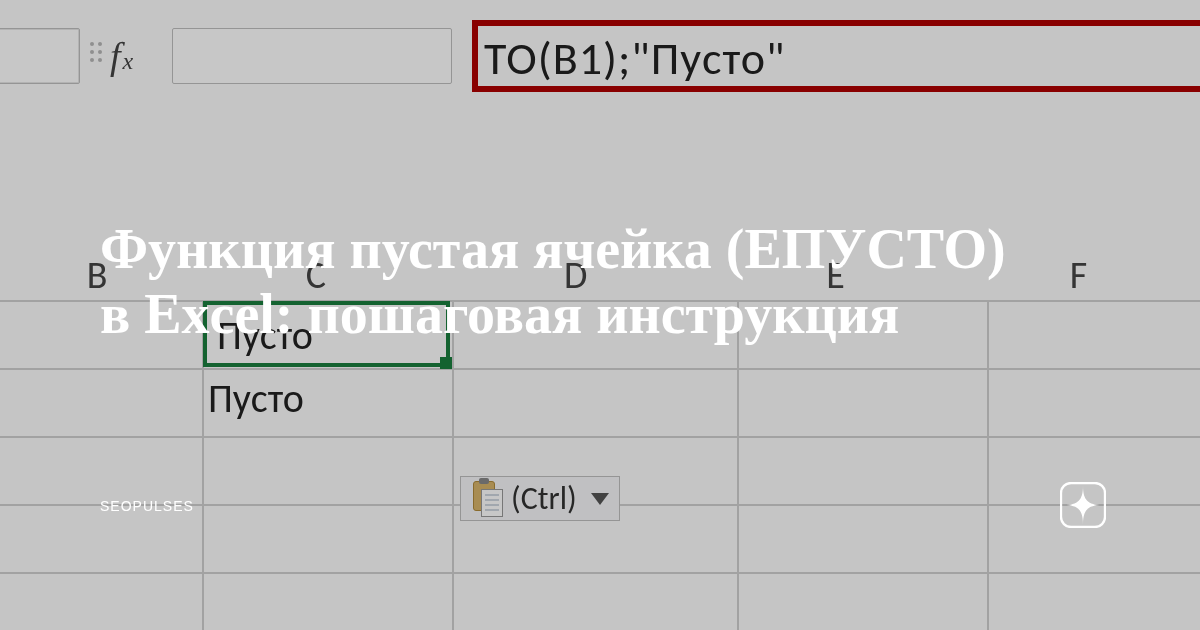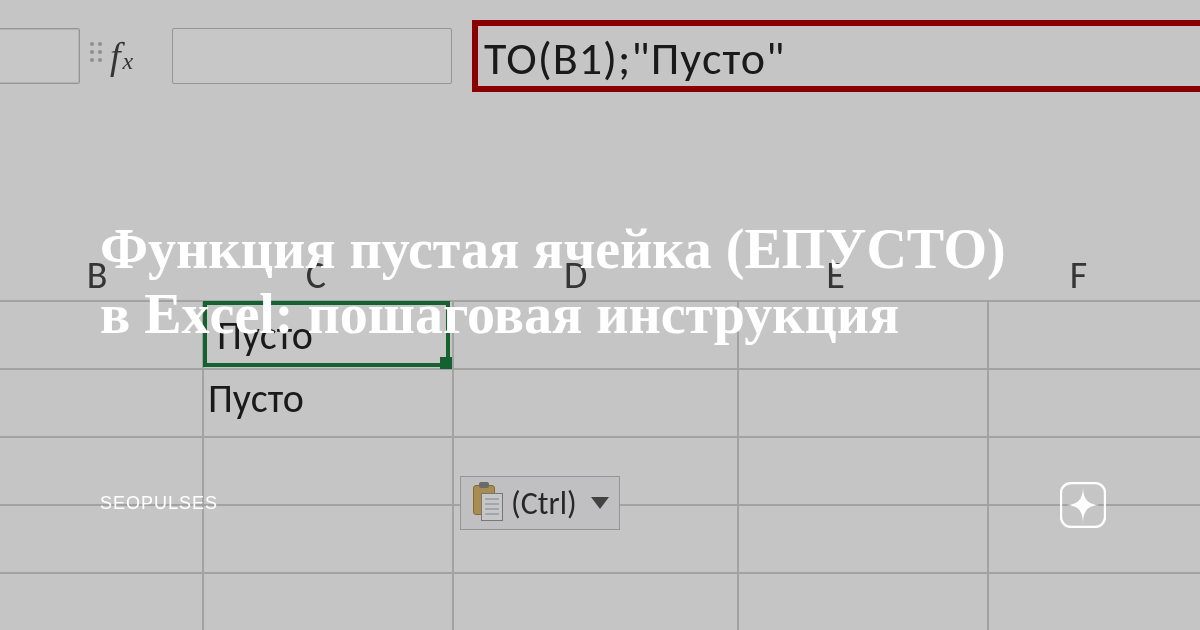--- a/index.html
+++ b/index.html
@@ -29,34 +29,34 @@
   .row { border-top: 2px solid #d0d0d0; height: 68px; position: relative; }
   .vline { position: absolute; top: 300px; bottom: -60px; width: 2px; background: #d0d0d0; }
   .v0 { left: 202px; } .v1 { left: 452px; } .v2 { left: 737px; } .v3 { left: 987px; }
   
   .active-cell { position: absolute; left: 203px; top: 301px; width: 247px; height: 66px; border: 4px solid #1a7e3e; background: #fff; z-index: 5; }
   .active-cell .val { font-size: 40px; color: #222; padding: 6px 0 0 10px; }
   .fill-handle { position: absolute; right: -6px; bottom: -6px; width: 12px; height: 12px; background: #1a7e3e; }
   
   .cell-c2 { position: absolute; left: 208px; top: 374px; font-size: 40px; color: #222; }
   
-  .paste { position: absolute; left: 460px; top: 476px; height: 54px; display: flex; align-items: center; border: 1px solid #bfbfbf; background: #f6f7f9; padding: 0 10px; gap: 8px; }
+  .paste { position: absolute; left: 460px; top: 476px; height: 45px; display: flex; align-items: center; border: 1px solid #bfbfbf; background: #f6f7f9; padding: 0 10px; gap: 8px; }
   .paste-icon { width: 32px; height: 36px; position: relative; }
   .paste-back { position: absolute; left: 2px; top: 0; width: 22px; height: 30px; background: #d8b46a; border: 1px solid #b08a3a; border-radius: 3px; }
   .paste-clip { position: absolute; left: 8px; top: -3px; width: 10px; height: 6px; background: #888; border-radius: 2px; }
   .paste-sheet { position: absolute; left: 10px; top: 8px; width: 22px; height: 28px; background: #fff; border: 1px solid #999; }
   .paste-sheet::before { content: ""; position: absolute; top: 4px; left: 3px; right: 3px; height: 2px; background: #cfd6df; box-shadow: 0 5px 0 #cfd6df, 0 10px 0 #cfd6df, 0 15px 0 #cfd6df; }
   .paste-label { font-size: 32px; color: #333; }
   .paste-arrow { margin-left: 6px; }
   .paste-arrow svg { display: block; }
   
   .overlay { position: absolute; inset: 0; display: flex; flex-direction: column; justify-content: center; padding: 0 100px; color: #fff; z-index: 20; pointer-events: none; }
   .overlay::before { content: ""; position: absolute; inset: 0; background: rgba(0,0,0,0.22); }
   .headline { position: relative; font-family: Liberation Serif, serif; font-weight: 700; font-size: 56px; line-height: 1.16; max-width: 940px; margin-top: -66px; }
-  .source { position: absolute; left: 100px; bottom: 116px; font-family: Arial, sans-serif; font-size: 18px; letter-spacing: 1px; }
+  .source { position: absolute; left: 100px; bottom: 116px; font-family: Arial, sans-serif; font-size: 14px; letter-spacing: 1px; }
   .badge { position: absolute; right: 94px; bottom: 102px; }
   .badge svg { display: block; }
 </style>
 </head>
 <body>
 
 <div class="canvas">
 
   <div class="fbar">
     <div class="name-box">

